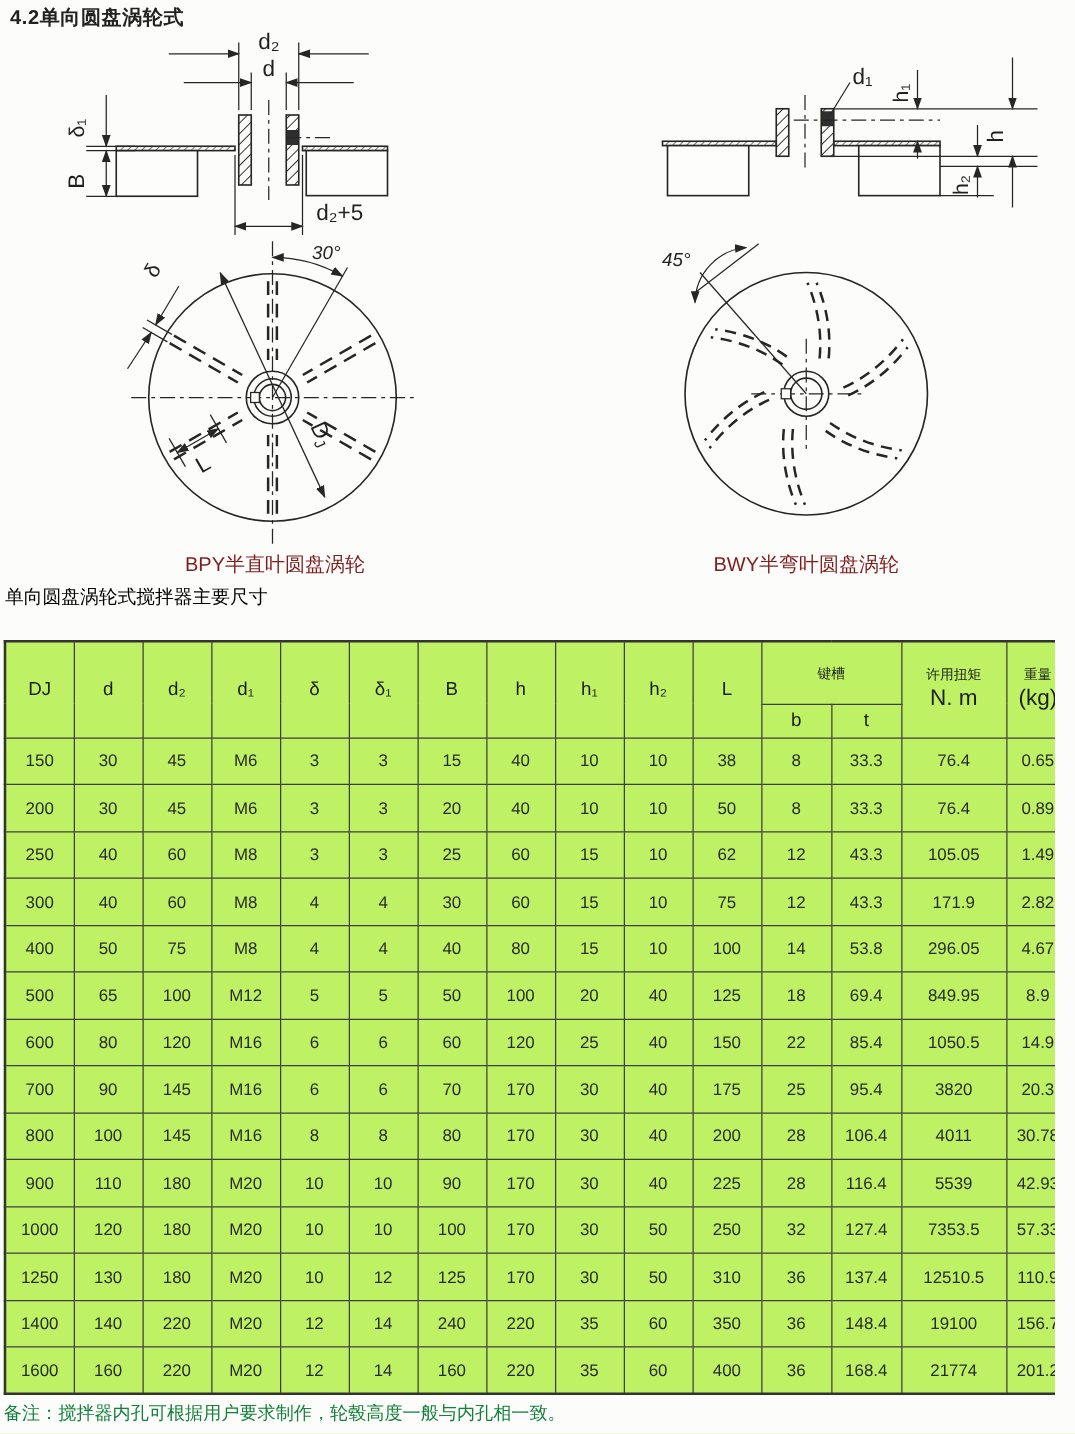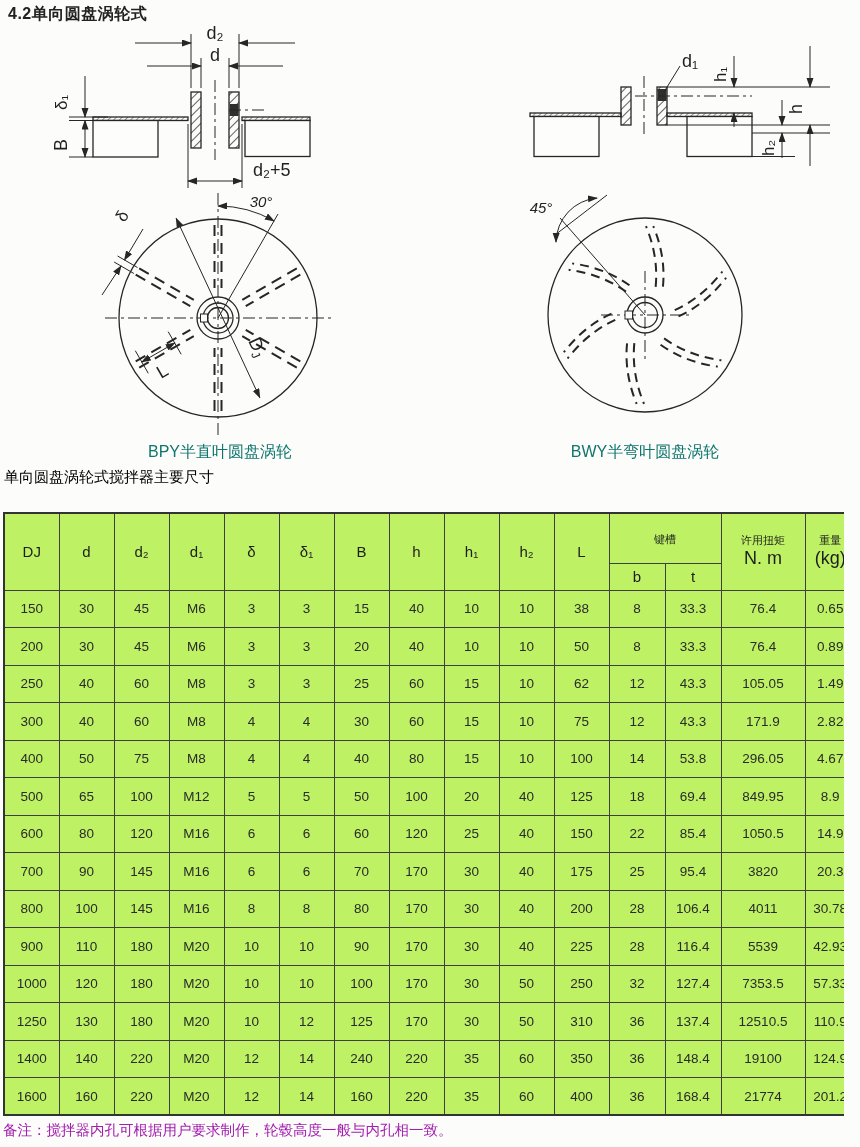--- a/index.html
+++ b/index.html
@@ -5,23 +5,23 @@
   html,body{margin:0;padding:0;}
   body{
     width:860px;height:1147px;
     background:#fcfcfb;
     font-family:"Liberation Sans",sans-serif;
     color:#222;
   }
   .page{position:relative;width:844px;height:1147px;overflow:hidden;}
   .page-title{position:absolute;left:8px;top:4px;font-size:16px;font-weight:bold;letter-spacing:.5px;}
   .fig{position:absolute;}
-  .caption{position:absolute;font-size:16px;text-align:center;width:270px;color:#0f766e;}
+  .caption{position:absolute;font-size:16px;text-align:center;width:270px;color:#7f1d1d;}
   .table-title{position:absolute;left:4px;top:468px;font-size:15px;color:#000000;}
-  .note{position:absolute;left:3px;top:1121px;font-size:14.5px;color:#a21caf;}
+  .note{position:absolute;left:3px;top:1121px;font-size:14.5px;color:#15803d;}
 
   table.size{
     position:absolute;left:3px;top:512px;width:854px;
     border-collapse:collapse;table-layout:fixed;
     border:2px solid #333;
     background:#bef264;
   }
   table.size th,table.size td{
     border:1px solid #3f3f3f;text-align:center;vertical-align:middle;
     padding:0;font-weight:normal;
@@ -503,21 +503,21 @@
           <td>12</td>
           <td>14</td>
           <td>240</td>
           <td>220</td>
           <td>35</td>
           <td>60</td>
           <td>350</td>
           <td>36</td>
           <td>148.4</td>
           <td>19100</td>
-          <td>124.9</td>
+          <td>156.7</td>
         </tr>
         <tr>
           <td>1600</td>
           <td>160</td>
           <td>220</td>
           <td>M20</td>
           <td>12</td>
           <td>14</td>
           <td>160</td>
           <td>220</td>

